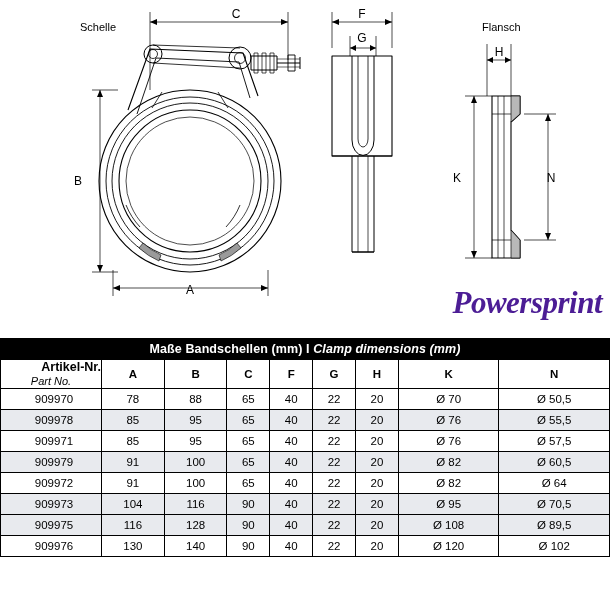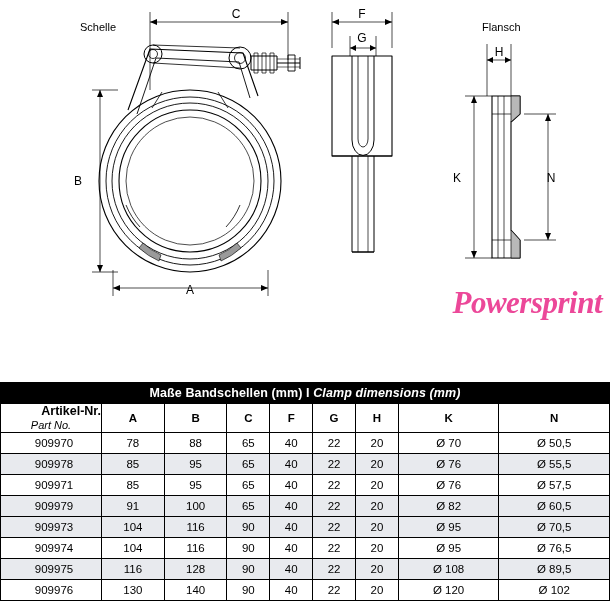--- a/index.html
+++ b/index.html
@@ -38,31 +38,30 @@
 
   
   #brand {
     position: absolute;
     right: 8px;
     top: 285px;
     font-family: "Liberation Serif", serif;
     font-style: italic;
     font-weight: bold;
     font-size: 31px;
-    color: #ec4899;
+    color: #4c1d95;
     letter-spacing: -0.5px;
   }
 
   
   #table-wrap {
     position: absolute;
     left: 0;
     top: 338px;
     width: 610px;
-    margin-top: 44px;
   }
   table.dims {
     border-collapse: collapse;
     width: 610px;
     font-size: 11.5px;
   }
   table.dims td, table.dims th {
     border: 1px solid #000;
     padding: 0;
     text-align: center;
@@ -321,42 +320,42 @@
         <td class="part">909979</td>
         <td>91</td>
         <td>100</td>
         <td>65</td>
         <td>40</td>
         <td>22</td>
         <td>20</td>
         <td>Ø 82</td>
         <td>Ø 60,5</td>
       </tr>
+      <tr class="odd">
+        <td class="part">909972</td>
+        <td>91</td>
+        <td>100</td>
+        <td>65</td>
+        <td>40</td>
+        <td>22</td>
+        <td>20</td>
+        <td>Ø 82</td>
+        <td>Ø 64</td>
+      </tr>
       <tr class="even">
         <td class="part">909973</td>
         <td>104</td>
         <td>116</td>
         <td>90</td>
         <td>40</td>
         <td>22</td>
         <td>20</td>
         <td>Ø 95</td>
         <td>Ø 70,5</td>
       </tr>
-      <tr class="odd">
-        <td class="part">909974</td>
-        <td>104</td>
-        <td>116</td>
-        <td>90</td>
-        <td>40</td>
-        <td>22</td>
-        <td>20</td>
-        <td>Ø 95</td>
-        <td>Ø 76,5</td>
-      </tr>
       <tr class="even">
         <td class="part">909975</td>
         <td>116</td>
         <td>128</td>
         <td>90</td>
         <td>40</td>
         <td>22</td>
         <td>20</td>
         <td>Ø 108</td>
         <td>Ø 89,5</td>

